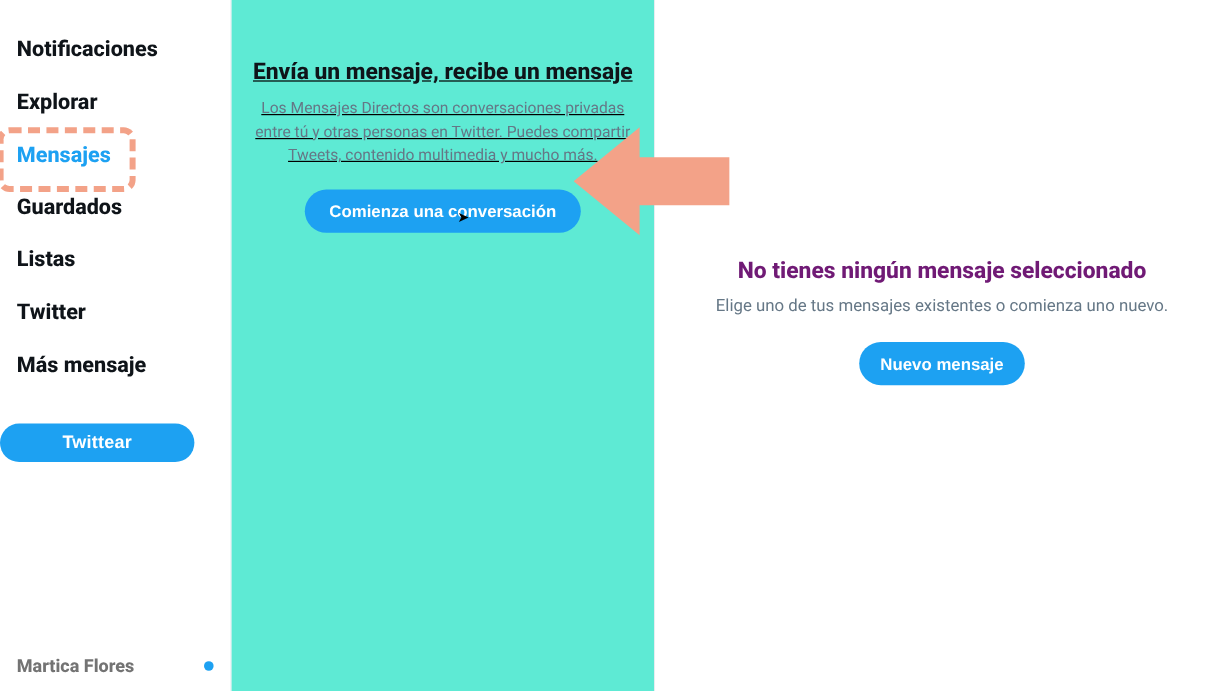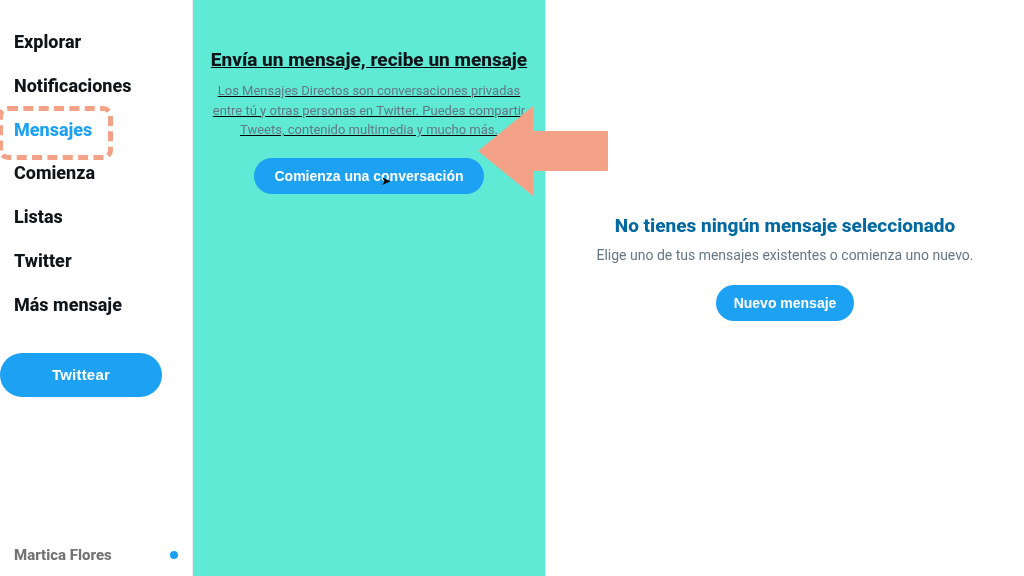--- a/index.html
+++ b/index.html
@@ -11,21 +11,21 @@
   .nav-item { font-size: 18px; font-weight: 800; color: #0f1419; padding: 12px 14px; border-radius: 24px; cursor: pointer; line-height: 1.1; }
   .nav-item.active { color: #1da1f2; }
   .highlight-wrap { position: relative; display: inline-block; }
   .highlight-wrap .nav-item { position: relative; z-index: 1; }
   .highlight-border {
     position: absolute; left: -2px; top: -2px;
     border: 5px dashed #f3a288; border-radius: 10px;
     width: 115px; height: 54px; z-index: 2; pointer-events: none;
   }
   .tweet-btn {
-    margin-top: 26px; margin-left: 0; width: 162px; height: 44px; border-radius: 24px;
+    margin-top: 26px; margin-left: 0; width: 162px; height: 32px; border-radius: 24px;
     background: #1da1f2; color: #fff; font-weight: 700; font-size: 15px; border: none;
     cursor: pointer; letter-spacing: .2px;
   }
   .sidebar-spacer { flex: 1; }
   .user-row { display: flex; align-items: center; gap: 10px; padding: 10px 14px 12px; }
   .user-name { font-weight: 800; font-size: 15px; color: #737373; }
   .user-dot { width: 8px; height: 8px; border-radius: 50%; background: #1da1f2; margin-left: auto; }
 
   .divider { width: 1px; background: #e6ecf0; }
 
@@ -40,41 +40,41 @@
   .mid-desc { font-size: 13px; color: #657786; line-height: 1.5; margin-bottom: 18px; }
   .start-btn {
     display: inline-block; background: #1da1f2; color: #fff; border: none;
     border-radius: 22px; padding: 10px 20px; font-weight: 700; font-size: 14px; cursor: pointer;
   }
   .cursor-icon { position: absolute; left: 50%; top: 126px; transform: translateX(12px); font-size: 12px; color: #000; pointer-events: none; }
 
   .arrow { position: absolute; left: 478px; top: 96px; pointer-events: none; }
 
   .right { flex: 1; background: #fff; display: flex; flex-direction: column; align-items: center; padding-top: 214px; }
-  .right-title { font-size: 19px; font-weight: 800; color: #0369a1; margin-bottom: 10px; text-align: center; }
+  .right-title { font-size: 19px; font-weight: 800; color: #701a75; margin-bottom: 10px; text-align: center; }
   .right-desc { font-size: 14px; color: #657786; margin-bottom: 22px; text-align: left; }
   .new-btn {
     background: #1da1f2; color: #fff; border: none; border-radius: 22px;
     padding: 10px 18px; font-weight: 700; font-size: 14px; cursor: pointer;
   }
 </style>
 </head>
 <body>
 
 <div class="app">
 
   <div class="sidebar">
     <div class="nav">
+      <div class="nav-item">Notificaciones</div>
       <div class="nav-item">Explorar</div>
-      <div class="nav-item">Notificaciones</div>
       <div class="highlight-wrap">
         <div class="highlight-border"></div>
         <div class="nav-item active">Mensajes</div>
       </div>
-      <div class="nav-item">Comienza</div>
+      <div class="nav-item">Guardados</div>
       <div class="nav-item">Listas</div>
       <div class="nav-item">Twitter</div>
       <div class="nav-item">Más mensaje</div>
     </div>
     <button class="tweet-btn">Twittear</button>
     <div class="sidebar-spacer"></div>
     <div class="user-row">
       <span class="user-name">Martica Flores</span>
       <span class="user-dot"></span>
     </div>

